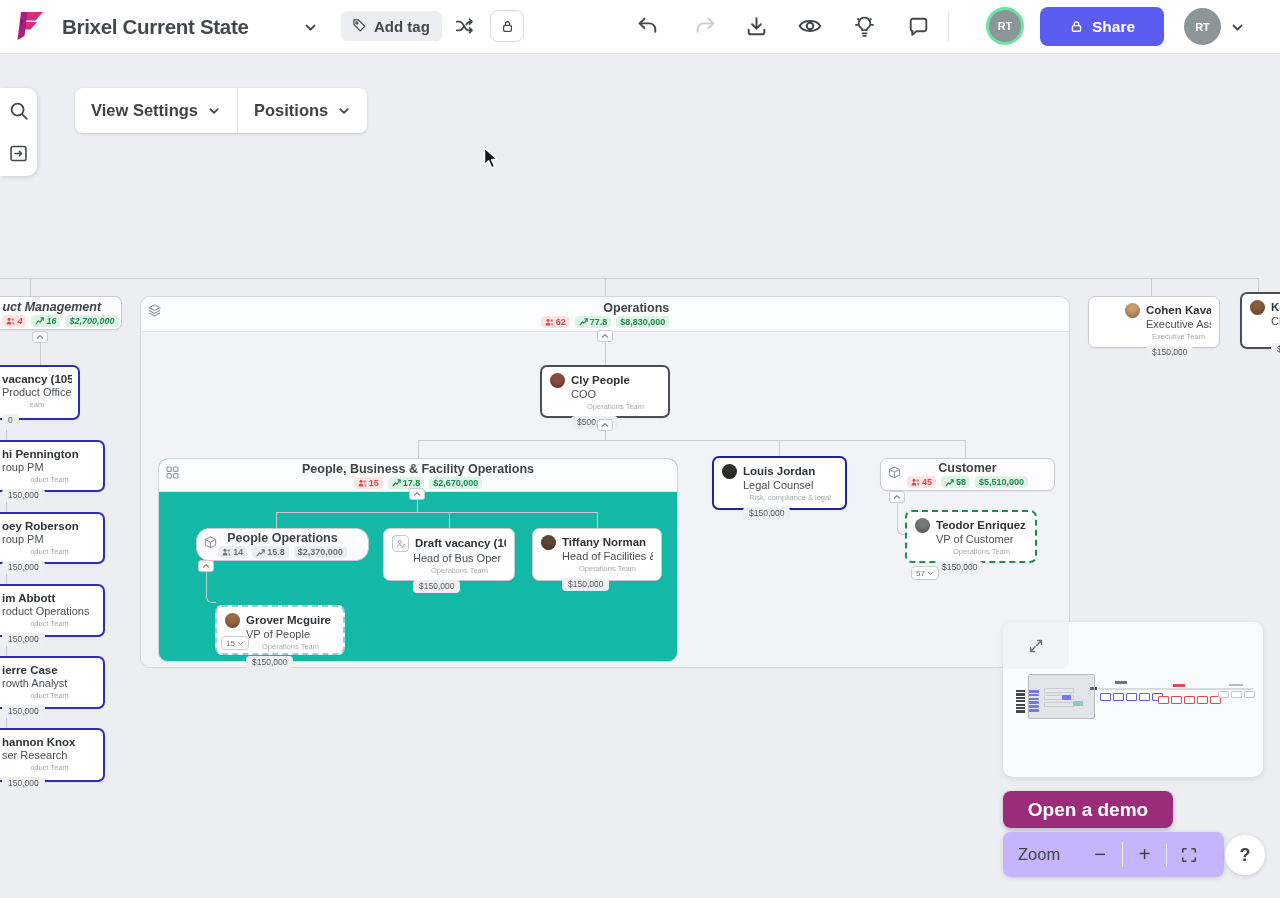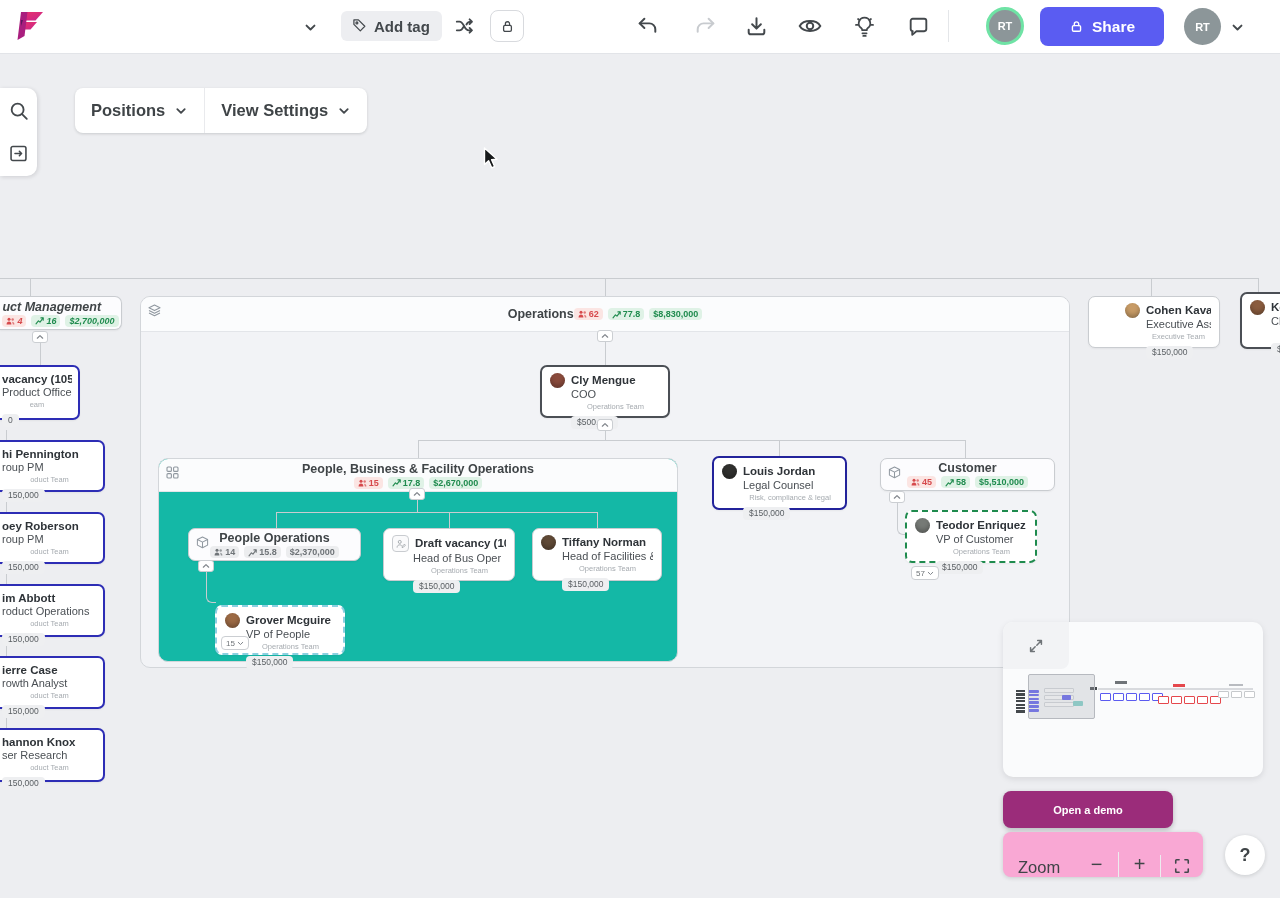--- a/index.html
+++ b/index.html
@@ -72,23 +72,23 @@
   .line-v{width:1px;}
   .line-l{position:absolute;border-left:1px solid #C9CCD0;border-bottom:1px solid #C9CCD0;border-radius:0 0 0 6px;z-index:2;}
   
   .minimap{position:absolute;left:1003px;top:622px;width:260px;height:155px;background:#FAFBFC;border-radius:10px;
     box-shadow:0 2px 6px rgba(20,22,26,.10);z-index:8;}
   .mm-expand{position:absolute;left:0;top:0;width:66px;height:47px;background:#F2F3F5;border-radius:10px 0 8px 0;
     display:flex;align-items:center;justify-content:center;cursor:pointer;border:none;}
   .mm{position:absolute;}
   .mm-viewport{left:25px;top:52px;width:65px;height:43px;background:rgba(176,180,187,.32);border:1px solid #B6B9BF;border-radius:2px;z-index:2;cursor:grab;}
   .demo-btn{position:absolute;left:1003px;top:791px;width:170px;height:37px;background:#9B2C7A;border:none;border-radius:8px;
-    color:#fff;font-size:11px;font-weight:700;font-family:inherit;z-index:8;cursor:pointer;box-shadow:0 2px 5px rgba(20,22,26,.25);}
-  .zoom-bar{position:absolute;left:1003px;top:832px;width:200px;height:45px;background:#f9a8d4;border-radius:8px;
-    box-shadow:0 1px 4px rgba(20,22,26,.16);z-index:8;display:flex;align-items:flex-end;}
+    color:#fff;font-size:19px;font-weight:700;font-family:inherit;z-index:8;cursor:pointer;box-shadow:0 2px 5px rgba(20,22,26,.25);}
+  .zoom-bar{position:absolute;left:1003px;top:832px;width:221px;height:45px;background:#c4b5fd;border-radius:8px;
+    box-shadow:0 1px 4px rgba(20,22,26,.16);z-index:8;display:flex;align-items:center;}
   .zb-label{display:flex;align-items:center;padding-left:15px;width:60px;font-size:16.5px;color:#3F4447;}
   .zb-btn{width:44px;background:none;border:none;border-left:1px solid #ECEDEF;font-size:20px;color:#3F4447;
     display:flex;align-items:center;justify-content:center;font-family:inherit;cursor:pointer;}
   .zb-btn:first-of-type{border-left:none;}
   .help-btn{position:absolute;left:1225px;top:835px;width:40px;height:40px;border-radius:50%;background:#fff;border:none;
     box-shadow:0 1px 4px rgba(20,22,26,.16);font-size:18px;font-weight:700;color:#3F4447;z-index:8;cursor:pointer;font-family:inherit;}
   .cursor{position:absolute;left:483px;top:147px;z-index:20;pointer-events:none;}
 </style>
 </head>
 <body>
@@ -102,20 +102,23 @@
             <stop offset=".6" stop-color="#D62A7E"></stop>
             <stop offset="1" stop-color="#C22590"></stop>
       </linearGradient>
         </defs>
       <polygon points="7,2 29,2 21.5,10.5 7,10.5" fill="url(#lg)"></polygon>
       <polygon points="7,12 23,12 16.5,19.5 7,19.5" fill="url(#lg)"></polygon>
       <polygon points="7,2 13.5,2 10.5,26 3.5,30" fill="#A91E7E"></polygon>
       <polygon points="7,10 9,10 7,16" fill="#5C1660"></polygon>
     </svg>
   </div>
+  <div class="doc-title">
+    <span>Brixel Current State</span>
+  </div>
   <span class="abs title-chev">
     <svg width="15" height="15" viewBox="0 0 14 14" fill="none" stroke="#43484C" stroke-width="1.8" stroke-linecap="round" stroke-linejoin="round">
         <path d="M3.3 5.2 7 8.9l3.7-3.7"></path>
       </svg>
   </span>
   <button class="add-tag">
     <span>
       <svg width="16" height="16" viewBox="0 0 22 22" fill="none" stroke="#43484C" stroke-width="1.7" stroke-linejoin="round">
           <path d="M4 4h6.2L19 12.8 12.8 19 4 10.2Z"></path>
           <circle cx="8.1" cy="8.1" r="1.3"></circle>
@@ -202,27 +205,27 @@
   <button class="lp-btn">
     <svg width="21" height="21" viewBox="0 0 24 24" fill="none" stroke="#43484C" stroke-width="1.8" stroke-linecap="round" stroke-linejoin="round">
         <rect x="3.5" y="4" width="17" height="16" rx="2"></rect>
         <path d="M8 12h7.5M13 9.5l2.5 2.5L13 14.5"></path>
       </svg>
   </button>
 </div>
 
 <div class="float-toolbar">
   <button class="tb-btn">
-    <span>Positions</span>
+    <span>View Settings</span>
     <svg width="14" height="14" viewBox="0 0 14 14" fill="none" stroke="#43484C" stroke-width="1.8" stroke-linecap="round" stroke-linejoin="round">
         <path d="M3.3 5.2 7 8.9l3.7-3.7"></path>
       </svg>
   </button>
   <button class="tb-btn">
-    <span>View Settings</span>
+    <span>Positions</span>
     <svg width="14" height="14" viewBox="0 0 14 14" fill="none" stroke="#43484C" stroke-width="1.8" stroke-linecap="round" stroke-linejoin="round">
         <path d="M3.3 5.2 7 8.9l3.7-3.7"></path>
       </svg>
   </button>
 </div>
 
 <div id="canvas">
     <div class="group clip ghead-only" style="left: 0px; top: 296px; width: 122px; height: 34px;">
       <div class="ghead-inner" style="display: flex; flex-direction: column; align-items: flex-start; font-style: italic;">
         <div class="gtitle">uct Management</div>
@@ -243,21 +246,21 @@
         </div>
       </div>
     </div>
     <div class="group container" style="left: 140px; top: 296px; width: 930px; height: 372px;">
       <div class="ghead" style="height: 34px;">
         <div class="gicon"><svg width="13" height="13" viewBox="0 0 13 13" fill="none" stroke="currentColor" stroke-width="1.1" stroke-linejoin="round">
             <path d="M6.5 1 12 3.8 6.5 6.6 1 3.8Z"></path>
             <path d="M1 6.4 6.5 9.2 12 6.4"></path>
             <path d="M1 9 6.5 11.8 12 9"></path>
           </svg></div>
-        <div class="ghead-inner" style="display: flex; flex-direction: row; align-items: flex-start;">
+        <div class="ghead-inner" style="display: flex; flex-direction: column; align-items: flex-end;">
           <div class="gtitle">Operations</div>
           <div class="gbadges">
             <div class="badge red"><svg width="9" height="8" viewBox="0 0 9 8">
                 <g fill="currentColor">
                   <circle cx="3" cy="2.3" r="1.5"></circle>
                   <path d="M.6 7.4c0-1.8 1.1-2.8 2.4-2.8s2.4 1 2.4 2.8z"></path>
                   <circle cx="6.7" cy="2.5" r="1.2" opacity=".7"></circle>
                   <path d="M6.1 4.7c1.4 0 2.3 1 2.3 2.7H6.9z" opacity=".7"></path>
                 </g>
               </svg>62</div>
@@ -291,21 +294,21 @@
               </svg>15</div>
             <div class="badge green"><svg width="9" height="9" viewBox="0 0 9 9" fill="none" stroke="currentColor" stroke-width="1.1" stroke-linecap="round" stroke-linejoin="round">
                 <path d="M1 7.8 3.4 4.8 5 6.2 8 2.2"></path>
                 <path d="M5.9 1.9h2.3v2.3"></path>
               </svg>17.8</div>
             <div class="badge green">$2,670,000</div>
           </div>
         </div>
       </div>
     </div>
-    <div class="group ghead-only" style="left: 188px; top: 528px; width: 173px; height: 33px;">
+    <div class="group ghead-only" style="left: 196px; top: 528px; width: 173px; height: 33px; border-radius: 13px;">
       <div class="gicon"><svg width="13" height="13" viewBox="0 0 14 14" fill="none" stroke="currentColor" stroke-width="1.1" stroke-linejoin="round">
           <path d="M7 1 12.5 3.8V9.8L7 12.6 1.5 9.8V3.8Z"></path>
           <path d="M1.5 3.8 7 6.6l5.5-2.8M7 6.6v6"></path>
         </svg></div>
       <div class="ghead-inner" style="display: flex; flex-direction: column; align-items: center;">
         <div class="gtitle">People Operations</div>
         <div class="gbadges">
           <div class="badge gray"><svg width="9" height="8" viewBox="0 0 9 8">
               <g fill="currentColor">
                 <circle cx="3" cy="2.3" r="1.5"></circle>
@@ -368,21 +371,21 @@
     <div class="line-l" style="left: 897px; top: 502px; width: 8px; height: 32px;"></div>
     <div class="card clip clipped" style="left: 0px; top: 365px; width: 80px; height: 55px; border-top: 2px solid rgb(45, 45, 181); border-right: 2px solid rgb(45, 45, 181); border-bottom: 2px solid rgb(45, 45, 181); border-left: none; border-image: initial;"><div class="pname">vacancy (105...</div><div class="ptitle">Product Officer</div><div class="pteam">eam</div><div class="pill">0</div></div>
     <div class="card clip clipped" style="left: 0px; top: 440px; width: 105px; height: 52px; border-top: 2px solid rgb(45, 45, 181); border-right: 2px solid rgb(45, 45, 181); border-bottom: 2px solid rgb(45, 45, 181); border-left: none; border-image: initial;"><div class="pname">hi Pennington</div><div class="ptitle">roup PM</div><div class="pteam">oduct Team</div><div class="pill">150,000</div></div>
     <div class="card clip clipped" style="left: 0px; top: 512px; width: 105px; height: 52px; border-top: 2px solid rgb(45, 45, 181); border-right: 2px solid rgb(45, 45, 181); border-bottom: 2px solid rgb(45, 45, 181); border-left: none; border-image: initial;"><div class="pname">oey Roberson</div><div class="ptitle">roup PM</div><div class="pteam">oduct Team</div><div class="pill">150,000</div></div>
     <div class="card clip clipped" style="left: 0px; top: 584px; width: 105px; height: 53px; border-top: 2px solid rgb(45, 45, 181); border-right: 2px solid rgb(45, 45, 181); border-bottom: 2px solid rgb(45, 45, 181); border-left: none; border-image: initial;"><div class="pname">im Abbott</div><div class="ptitle">roduct Operations</div><div class="pteam">oduct Team</div><div class="pill">150,000</div></div>
     <div class="card clip clipped" style="left: 0px; top: 656px; width: 105px; height: 53px; border-top: 2px solid rgb(45, 45, 181); border-right: 2px solid rgb(45, 45, 181); border-bottom: 2px solid rgb(45, 45, 181); border-left: none; border-image: initial;"><div class="pname">ierre Case</div><div class="ptitle">rowth Analyst</div><div class="pteam">oduct Team</div><div class="pill">150,000</div></div>
     <div class="card clip clipped" style="left: 0px; top: 728px; width: 105px; height: 54px; border-top: 2px solid rgb(45, 45, 181); border-right: 2px solid rgb(45, 45, 181); border-bottom: 2px solid rgb(45, 45, 181); border-left: none; border-image: initial;"><div class="pname">hannon Knox</div><div class="ptitle">ser Research</div><div class="pteam">oduct Team</div><div class="pill">150,000</div></div>
     <div class="card" style="left: 540px; top: 365px; width: 130px; height: 53px; border: 2px solid rgb(75, 79, 85);">
       <div class="row1">
         <div class="avatar" style="background: radial-gradient(circle at 35% 30%, rgb(138, 75, 60) 0%, rgb(138, 75, 60) 70%, rgb(58, 52, 46) 100%);"></div>
-        <div class="pname">Cly Mengue</div>
+        <div class="pname">Cly People</div>
       </div>
       <div class="indent"><div class="ptitle">COO</div><div class="pteam">Operations Team</div><div class="pill">$500,000</div></div>
     </div>
     <div class="card" style="left: 712px; top: 456px; width: 135px; height: 54px; border: 2px solid rgb(35, 35, 155);">
       <div class="row1">
         <div class="avatar" style="background: radial-gradient(circle at 35% 30%, rgb(48, 48, 46) 0%, rgb(48, 48, 46) 70%, rgb(58, 52, 46) 100%);"></div>
         <div class="pname">Louis Jordan</div>
       </div>
       <div class="indent"><div class="ptitle">Legal Counsel</div><div class="pteam">Risk, compliance &amp; legal</div><div class="pill">$150,000</div></div>
     </div>

